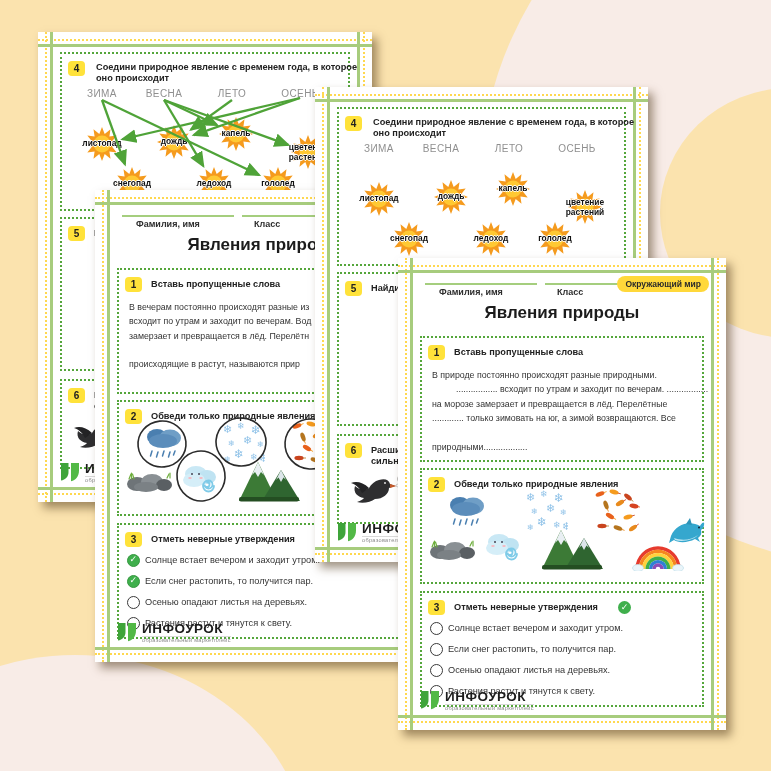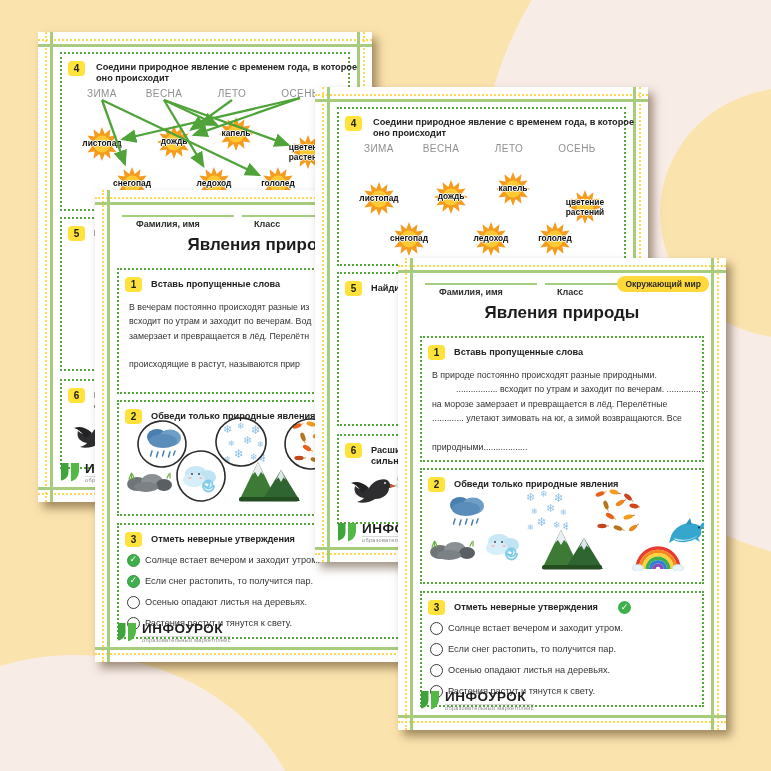--- a/index.html
+++ b/index.html
@@ -486,21 +486,21 @@
       <div class="hline" style="left: 130px; top: 8px; width: 76px;"></div>
       <div class="flabel" style="left: 142px; top: 12px;">Класс</div>
       <div class="badge" style="right: 0px; top: 1px;">Окружающий мир</div>
       <div class="ptitle" style="top: 28px;">Явления природы</div>
       <div class="tbox" style="left: 5px; right: 5px; top: 61px; height: 122px;">
         <div class="chip" style="left: 6px; top: 7px;">1</div>
         <div class="ttitle" style="left: 32px; top: 9px;">Вставь пропущенные слова</div>
         <div class="bodytxt" style="position: absolute; left: 10px; top: 30px;">В природе постоянно происходят разные природными.</div>
         <div class="bodytxt" style="position: absolute; left: 10px; top: 44.3px; margin-left: 24px;">................. всходит по утрам и заходит по вечерам. .................</div>
         <div class="bodytxt" style="position: absolute; left: 10px; top: 58.6px;">на морозе замерзает и превращается в лёд. Перелётные</div>
-        <div class="bodytxt" style="position: absolute; left: 10px; top: 72.9px;">............. улетают зимовать на юг, а зимой возвращаются. Все</div>
+        <div class="bodytxt" style="position: absolute; left: 10px; top: 72.9px;">............. только зимовать на юг, а зимой возвращаются. Все</div>
         <div class="bodytxt" style="position: absolute; left: 10px; top: 101.5px;">природными..................</div>
       </div>
       <div class="tbox" style="left: 5px; right: 5px; top: 193px; height: 112px;">
         <div class="chip" style="left: 6px; top: 7px;">2</div>
         <div class="ttitle" style="left: 32px; top: 9px;">Обведи только природные явления</div>
         <div style="position: absolute; left: 24px; top: 24px; width: 40px; height: 34px;">
           <svg width="40" height="34" viewBox="0 0 40 34">
             <ellipse cx="14" cy="11" rx="10" ry="8" fill="#4a7fb0"></ellipse>
             <ellipse cx="27" cy="12" rx="11" ry="8.5" fill="#6f9ec6"></ellipse>
             <ellipse cx="20" cy="15" rx="14" ry="7" fill="#5b8dbb"></ellipse>

